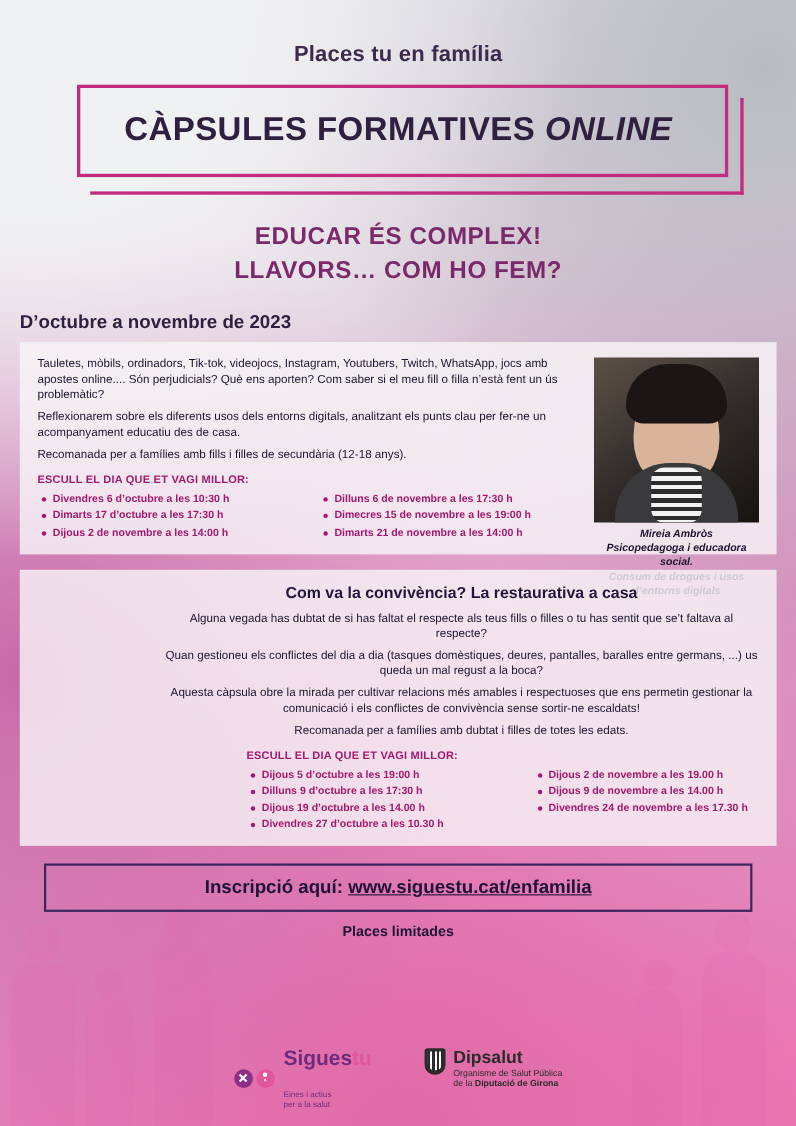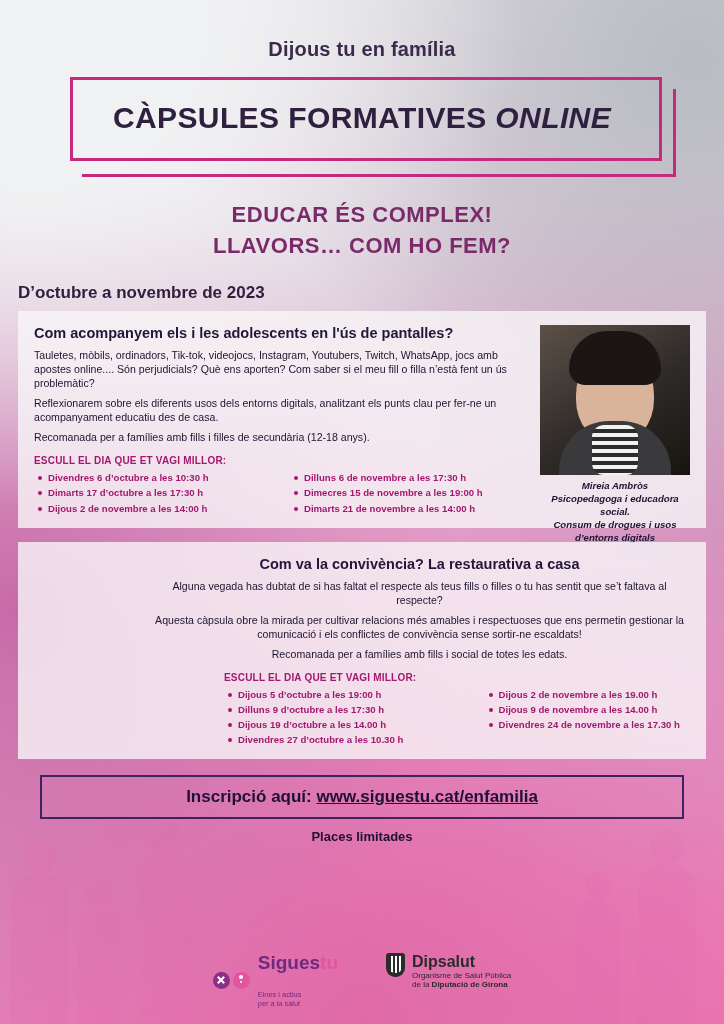--- a/index.html
+++ b/index.html
@@ -306,21 +306,21 @@
     <div class="fig head" style="left:150px; bottom:170px; width:32px; height:32px;"></div>
     <div class="fig body" style="left:140px; width:54px;  height:170px;"></div>
     <div class="fig head" style="right:40px; bottom:160px; width:34px; height:34px;"></div>
     <div class="fig body" style="right:28px; width:58px;  height:160px;"></div>
     <div class="fig head" style="right:112px;bottom:125px; width:27px; height:27px;"></div>
     <div class="fig body" style="right:104px;width:45px;  height:125px;"></div>
   </div>
 
   <div class="content">
 
-    <div class="top-title">Dijous tu en família</div>
+    <div class="top-title">Places tu en família</div>
 
     <div class="frame-wrap">
       <div class="frame-box"></div>
       <div class="frame-box2"></div>
       <div class="main-title">
         <span>CÀPSULES FORMATIVES </span><em>ONLINE</em>
       </div>
     </div>
 
     <div class="subtitle">
@@ -339,21 +339,20 @@
           <div class="face" style="width:46px;height:50px;top:100px;background:repeating-linear-gradient(180deg,#f2f2f2 0 4px,#2b2b2b 4px 8px);border-radius:12px;"></div>
         </div>
         <div class="caption">
           <div>Mireia Ambròs</div>
           <div>Psicopedagoga i educadora social.</div>
           <div>Consum de drogues i usos</div>
           <div>d’entorns digitals</div>
         </div>
       </div>
 
-      <h3 class="pad-right">Com acompanyem els i les adolescents en l'ús de pantalles?</h3>
       <p class="pad-right">Tauletes, mòbils, ordinadors, Tik-tok, videojocs, Instagram, Youtubers, Twitch, WhatsApp, jocs amb apostes online.... Són perjudicials? Què ens aporten? Com saber si el meu fill o filla n’està fent un ús problemàtic?</p>
       <p class="pad-right">Reflexionarem sobre els diferents usos dels entorns digitals, analitzant els punts clau per fer-ne un acompanyament educatiu des de casa.</p>
       <p class="pad-right">Recomanada per a famílies amb fills i filles de secundària (12-18 anys).</p>
 
       <div class="choose">ESCULL EL DIA QUE ET VAGI MILLOR:</div>
       <div class="dates">
         <ul class="col-a">
           <li>Divendres 6 d’octubre a les 10:30 h</li>
           <li>Dimarts 17 d’octubre a les 17:30 h</li>
           <li>Dijous 2 de novembre a les 14:00 h</li>
@@ -363,22 +362,23 @@
           <li>Dimecres 15 de novembre a les 19:00 h</li>
           <li>Dimarts 21 de novembre a les 14:00 h</li>
         </ul>
       </div>
     </div>
 
     <div class="card">
 
       <h3 class="pad-left">Com va la convivència? La restaurativa a casa</h3>
       <p class="pad-left">Alguna vegada has dubtat de si has faltat el respecte als teus fills o filles o tu has sentit que se’t faltava al respecte?</p>
+      <p class="pad-left">Quan gestioneu els conflictes del dia a dia (tasques domèstiques, deures, pantalles, baralles entre germans, ...) us queda un mal regust a la boca?</p>
       <p class="pad-left">Aquesta càpsula obre la mirada per cultivar relacions més amables i respectuoses que ens permetin gestionar la comunicació i els conflictes de convivència sense sortir-ne escaldats!</p>
-      <p class="pad-left">Recomanada per a famílies amb fills i social de totes les edats.</p>
+      <p class="pad-left">Recomanada per a famílies amb dubtat i filles de totes les edats.</p>
 
       <div class="choose left">ESCULL EL DIA QUE ET VAGI MILLOR:</div>
       <div class="dates left">
         <ul class="col-a">
           <li>Dijous 5 d’octubre a les 19:00 h</li>
           <li>Dilluns 9 d’octubre a les 17:30 h</li>
           <li>Dijous 19 d’octubre a les 14.00 h</li>
           <li>Divendres 27 d’octubre a les 10.30 h</li>
         </ul>
         <ul class="col-b">

